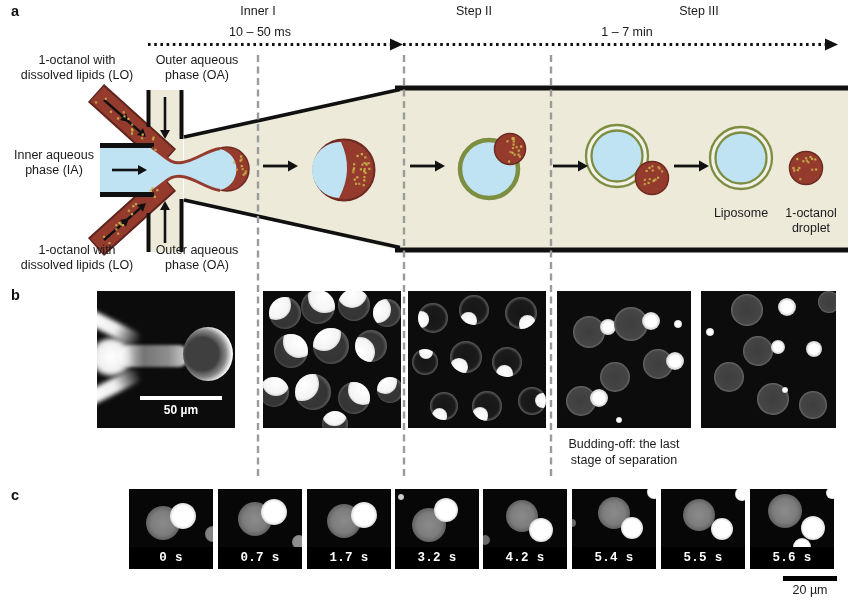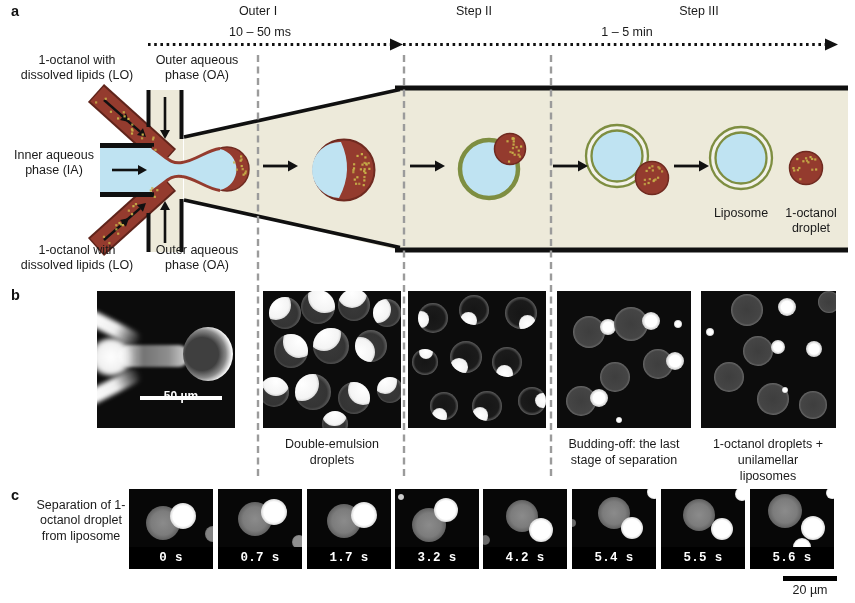--- a/index.html
+++ b/index.html
@@ -11,21 +11,21 @@
   .bimg{position:absolute;top:291px;height:137px;background:#0c0c0c;overflow:hidden;}
   .bcap{position:absolute;top:436px;font-size:12.5px;line-height:1.28;text-align:center;}
   .bdrop{position:absolute;border-radius:50%;overflow:hidden;}
   .b-de{background:radial-gradient(circle at 48% 52%,#393939 0%,#343434 55%,#787878 80%,#232323 94%,#0e0e0e 100%);}
   .b-sp{background:radial-gradient(circle,#161616 0%,#1b1b1b 55%,#8d8d8d 82%,#121212 97%);}
   .b-ring{background:radial-gradient(circle,#3e3e3e 0%,#454545 60%,#9a9a9a 84%,#161616 97%);}
   .b-cap{position:absolute;border-radius:50%;background:radial-gradient(circle,#ffffff 0%,#f4f4f4 60%,#b5b5b5 85%,rgba(0,0,0,0) 100%);}
   .b-dot{position:absolute;border-radius:50%;background:radial-gradient(circle,#ffffff 0%,#ffffff 45%,#cccccc 70%,rgba(40,40,40,0) 95%);}
   #b1 .shape{position:absolute;}
   #sbar1{position:absolute;background:#ffffff;height:4px;width:82px;left:43px;top:105px;}
-  #sbar1lab{position:absolute;left:43px;top:98px;width:82px;text-align:center;color:#fff;
+  #sbar1lab{position:absolute;left:43px;top:112px;width:82px;text-align:center;color:#fff;
             font-size:12px;font-weight:bold;}
   .cframe{position:absolute;top:489px;width:84px;height:80px;font-family:Liberation Mono, monospace;}
   .cimg{position:relative;width:100%;height:58px;background:#070707;overflow:hidden;}
   .cband{position:relative;width:100%;height:22px;background:#000;color:#fff;font-weight:bold;
          font-size:12.5px;display:flex;align-items:center;justify-content:center;letter-spacing:.3px;}
   .cdrop{position:absolute;border-radius:50%;}
   .cgray{background:radial-gradient(circle,#8b8b8b 0%,#7c7c7c 50%,#565656 78%,#282828 95%,rgba(0,0,0,0) 100%);}
   .cwhite{background:radial-gradient(circle,#ffffff 0%,#ffffff 55%,#cfcfcf 75%,rgba(120,120,120,.25) 92%,rgba(0,0,0,0) 100%);}
   #csbar{position:absolute;left:783px;top:576px;width:54px;height:5px;background:#000;}
   #csbarlab{position:absolute;left:773px;top:583px;width:74px;text-align:center;font-size:12.5px;}
@@ -229,25 +229,25 @@
     <polygon points="825,38.5 838,44.5 825,50.5" fill="#111"></polygon>
 
     <g stroke="#9b9b9b" stroke-width="2.4" stroke-dasharray="7,4.5">
       <line x1="258" y1="55" x2="258" y2="477"></line>
       <line x1="404" y1="55" x2="404" y2="477"></line>
       <line x1="551" y1="55" x2="551" y2="477"></line>
     </g>
   </svg>
 
   <div class="plabel" style="left:11px;top:3px">a</div>
-  <div class="txt" style="left:208px;top:4px;width:100px">Outer I</div>
+  <div class="txt" style="left:208px;top:4px;width:100px">Inner I</div>
   <div class="txt" style="left:424px;top:4px;width:100px">Step II</div>
   <div class="txt" style="left:649px;top:4px;width:100px">Step III</div>
   <div class="txt" style="left:200px;top:25px;width:120px">10 – 50 ms</div>
-  <div class="txt" style="left:577px;top:25px;width:100px">1 – 5 min</div>
+  <div class="txt" style="left:577px;top:25px;width:100px">1 – 7 min</div>
 
   <div class="txt" style="left:15px;top:53px;width:124px">1-octanol with dissolved lipids (LO)</div>
   <div class="txt" style="left:147px;top:53px;width:100px">Outer aqueous phase (OA)</div>
   <div class="txt" style="left:6px;top:148px;width:96px">Inner aqueous phase (IA)</div>
   <div class="txt" style="left:15px;top:243px;width:124px">1-octanol with dissolved lipids (LO)</div>
   <div class="txt" style="left:147px;top:243px;width:100px">Outer aqueous phase (OA)</div>
   <div class="txt" style="left:703px;top:206px;width:76px">Liposome</div>
   <div class="txt" style="left:779px;top:206px;width:64px">1-octanol droplet</div>
 
   <div class="plabel" style="left:11px;top:287px">b</div>
@@ -353,26 +353,23 @@
       <div class="bdrop b-ring" style="left: 55.55px; top: 92.23px; width: 32px; height: 32px;"></div>
       <div class="bdrop b-ring" style="left: 98.05px; top: 99.71px; width: 28px; height: 28px;"></div>
       <div class="bdrop b-ring" style="left: 117.25px; top: -0.04px; width: 22px; height: 22px;"></div>
       <div class="b-dot" style="left: 77.4px; top: 7.44px; width: 18px; height: 18px;"></div>
       <div class="b-dot" style="left: 69.95px; top: 49.17px; width: 14px; height: 14px;"></div>
       <div class="b-dot" style="left: 105.4px; top: 49.54px; width: 16px; height: 16px;"></div>
       <div class="b-dot" style="left: 5.45px; top: 37.1px; width: 8px; height: 8px;"></div>
       <div class="b-dot" style="left: 80.7px; top: 95.64px; width: 6px; height: 6px;"></div>
     </div>
 
-  <div class="bcap" style="left:277px;width:110px">Double-emulsion droplets</div>
   <div class="bcap" style="left:559px;width:130px">Budding-off: the last stage of separation</div>
-  <div class="bcap" style="left:708px;width:120px">1-octanol droplets + unilamellar liposomes</div>
 
   <div class="plabel" style="left:11px;top:487px">c</div>
-  <div class="txt" style="left:36px;top:498px;width:90px">Separation of 1-octanol droplet from liposome</div>
   <div id="cframes">
       <div class="cframe" style="left: 129px;">
         <div class="cimg">
           <div class="cdrop cgray" style="left: 16.6px; top: 16.64px; width: 34px; height: 34px;"></div>
           <div class="cdrop cwhite" style="left: 40.76px; top: 13.68px; width: 26px; height: 26px;"></div>
           <div class="cdrop cwhite" style="left: 76px; top: 37.24px; width: 16px; height: 16px; opacity: 0.5;"></div>
         </div>
         <div class="cband">0 s</div>
       </div>
       <div class="cframe" style="left: 218px;">

